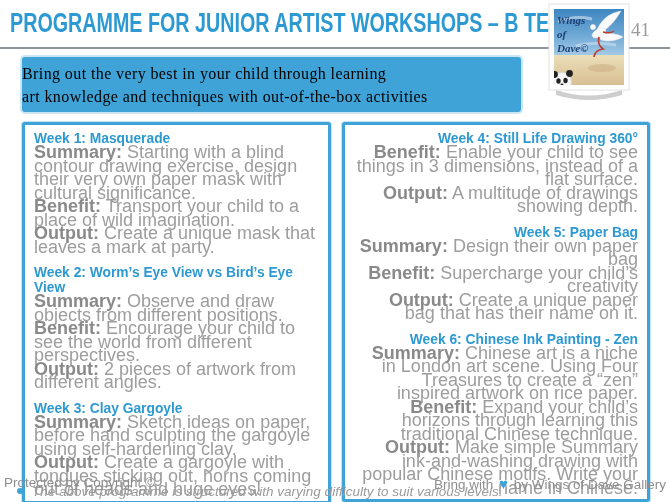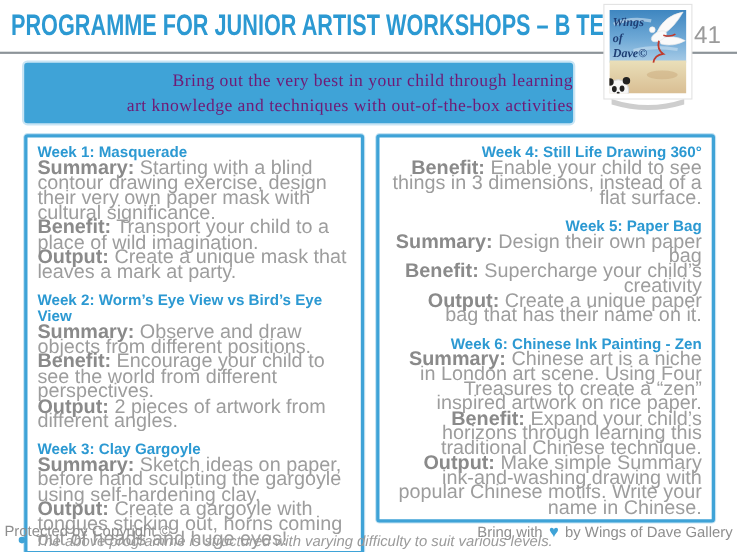--- a/index.html
+++ b/index.html
@@ -13,28 +13,28 @@
     font-size:27px; font-weight:bold; color:#2C99D2;
     white-space:nowrap; transform:scaleX(0.73); transform-origin:left top;
     letter-spacing:0px;
   }
   .divider {
     position:absolute; left:0; top:47px; width:670px; height:2px;
     background:#8D9499; z-index:1;
   }
   .logo-wrap { position:absolute; left:546px; top:2px; width:86px; height:102px; z-index:2; }
   .page-num {
-    position:absolute; left:631px; top:19px; font-size:22px; color:#9B9B9B; z-index:3;
+    position:absolute; left:631px; top:19px; font-size:19px; color:#9B9B9B; z-index:3;font-family:Liberation Serif, serif;
   }
   
   .banner {
     position:absolute; left:22px; top:57px; width:499px; height:55px;
     background:#3FA3D7; border-radius:3px; box-sizing:border-box;
     box-shadow:0 0 0 2px rgba(63,163,215,0.28);
-    color:#701a75; text-align:right; padding-top:5px;
+    color:#000000; text-align:left; padding-top:5px;
     font-family:cursive; font-size:16px; line-height:23px; letter-spacing:0.4px;
   }
   .banner span { display:block; }
   
   .box {
     position:absolute; top:122px; min-height:330px; box-sizing:border-box;
     border:3px solid #3FA3D7; border-radius:3px;
     box-shadow:0 0 0 1px rgba(63,163,215,0.30);
     padding:6px 9px 4px 9px; background:#ffffff;
   }
@@ -143,20 +143,21 @@
       <h3>Week 3: Clay Gargoyle</h3>
       <p><b>Summary:</b> <span>Sketch ideas on paper, before hand sculpting the gargoyle using self-hardening clay.</span></p>
       <p><b>Output:</b> <span>Create a gargoyle with tongues sticking out, horns coming out of heads and huge eyes!</span></p>
     </div>
   </div>
 
   <div class="box box-right">
     <div class="week">
       <h3>Week 4: Still Life Drawing 360°</h3>
       <p><b>Benefit:</b> <span>Enable your child to see things in 3 dimensions, instead of a flat surface.</span></p>
+      <p><b>Output:</b> <span>A multitude of drawings showing depth.</span></p>
     </div>
     <div class="week">
       <h3>Week 5: Paper Bag</h3>
       <p><b>Summary:</b> <span>Design their own paper bag</span></p>
       <p><b>Benefit:</b> <span>Supercharge your child’s creativity</span></p>
       <p><b>Output:</b> <span>Create a unique paper bag that has their name on it.</span></p>
     </div>
     <div class="week">
       <h3>Week 6: Chinese Ink Painting - Zen</h3>
       <p><b>Summary:</b> <span>Chinese art is a niche in London art scene. Using Four Treasures to create a “zen” inspired artwork on rice paper.</span></p>

